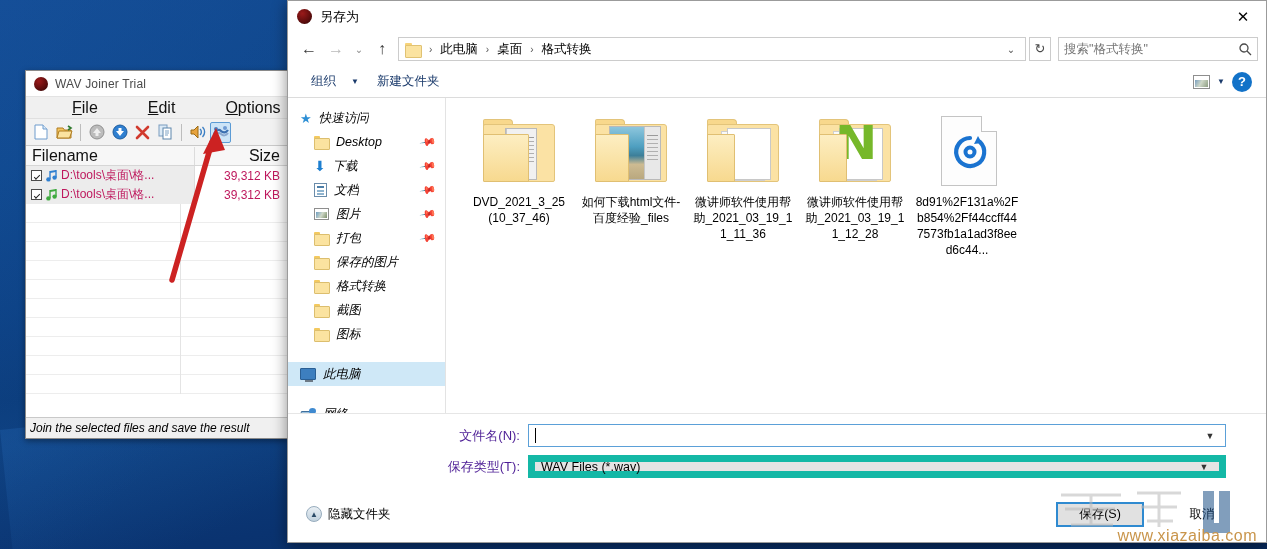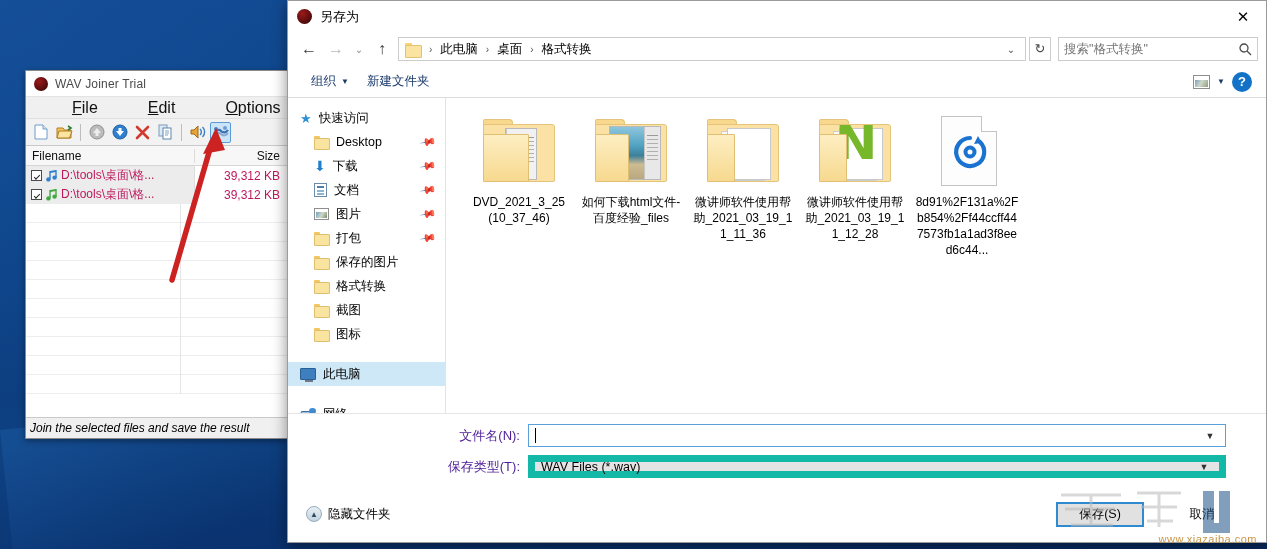--- a/index.html
+++ b/index.html
@@ -57,21 +57,21 @@
   }
   .tb-btn {
     width: 21px; height: 21px; display: flex; align-items: center; justify-content: center;
     border: 1px solid transparent; border-radius: 2px;
   }
   .tb-btn.selected { background: #cce4f7; border-color: #5b9bd5; }
   .tb-sep { width: 1px; height: 17px; background: #bdbdbd; margin: 0 3px; }
 
   #wav-listhead {
     height: 20px; background: #f7f7f7; border-bottom: 1px solid #d6d6d6;
-    display: flex; align-items: center; font-size: 12px; color: #111;
+    display: flex; align-items: center; font-size: 16px; color: #111;
   }
   #wav-listhead .col-filename { flex: 1; padding-left: 6px; border-right: 1px solid #dcdcdc; }
   #wav-listhead .col-size { width: 92px; text-align: right; padding-right: 7px; }
   #wav-listbody { flex: 1; background: #fff; overflow: hidden; position: relative; }
   .wav-row {
     height: 19px; display: flex; align-items: center; font-size: 12px; color: #be185d;
   }
   .wav-row .cell-name {
     flex: 1; display: flex; align-items: center; gap: 4px;
     padding-left: 5px; background: #ececec; height: 19px;
@@ -159,21 +159,21 @@
     display: flex; align-items: center; padding: 0 5px; background: #fff;
   }
   #search-input {
     flex: 1; border: none; outline: none; font-size: 12.5px; color: #707070;
     font-family: "Liberation Sans", sans-serif; background: transparent;
   }
   #sa-toolbar {
     height: 32px; display: flex; align-items: center; padding: 0 14px;
     border-bottom: 1px solid #dcdcdc; flex: none;
   }
-  .sa-tb-item { font-size: 12.5px; color: #1a3a6b; padding: 4px 9px; display: flex; align-items: center; gap: 5px; }
+  .sa-tb-item { font-size: 12.5px; color: #1a3a6b; padding: 4px 9px; display: flex; align-items: center; gap: 15px; }
   .tri-down { font-size: 8px; color: #1a3a6b; }
   #sa-tb-right { margin-left: auto; display: flex; align-items: center; gap: 7px; }
   .view-icon {
     width: 17px; height: 14px; border: 1px solid #8e8e8e; background: #fff;
     position: relative; overflow: hidden;
   }
   .view-icon:after {
     content: ""; position: absolute; left: 1px; bottom: 1px; right: 1px; height: 7px;
     background: linear-gradient(120deg, #7aa0c0 0%, #cfd8c8 45%, #8e9e82 100%);
   }
@@ -186,21 +186,21 @@
   #sa-sidebar {
     width: 158px; background: #fff; border-right: 1px solid #e3e3e3;
     padding-top: 8px; overflow: hidden; flex: none;
   }
   .side-item {
     height: 24px; display: flex; align-items: center; font-size: 12.5px;
     color: #000; padding-left: 12px; gap: 7px; position: relative;
   }
   .side-item.child { padding-left: 26px; }
   .side-item.selected { background: #cfe8f7; }
-  .side-label { white-space: nowrap; overflow: hidden; }
+  .side-label { white-space: nowrap; overflow: hidden; font-style: italic; }
   .pin {
     margin-left: auto; margin-right: 10px; color: #7b8a99; font-size: 11px;
     transform: rotate(35deg);
   }
   .ic-folder {
     width: 15px; height: 12px; position: relative; flex: none;
   }
   .ic-folder:before {
     content: ""; position: absolute; left: 0; top: 0; width: 6px; height: 3px;
     background: #f3c95f; border-radius: 1px 1px 0 0;
@@ -349,21 +349,21 @@
     width: 88px; height: 25px; font-size: 12.5px; color: #000;
     display: flex; align-items: center; justify-content: center;
     background: #e1e1e1; border: 1px solid #adadad;
   }
   .dlg-btn.primary { background: #e1e1e1; border: 2px solid #2f8ad0; }
   #watermark {
     position: absolute; right: 6px; bottom: 2px; pointer-events: none;
     opacity: .55;
   }
   #wm-text {
-    position: absolute; right: 10px; bottom: 4px; font-size: 11px;
+    position: absolute; right: 10px; bottom: 4px; font-size: 16px;
     color: #c9954b; letter-spacing: .5px; font-family: "Liberation Sans", sans-serif;
   }
 </style>
 </head>
 <body>
 
 <div class="bg-streak2"></div>
 <div class="bg-streak"></div>
 
 <div id="wav-window">

